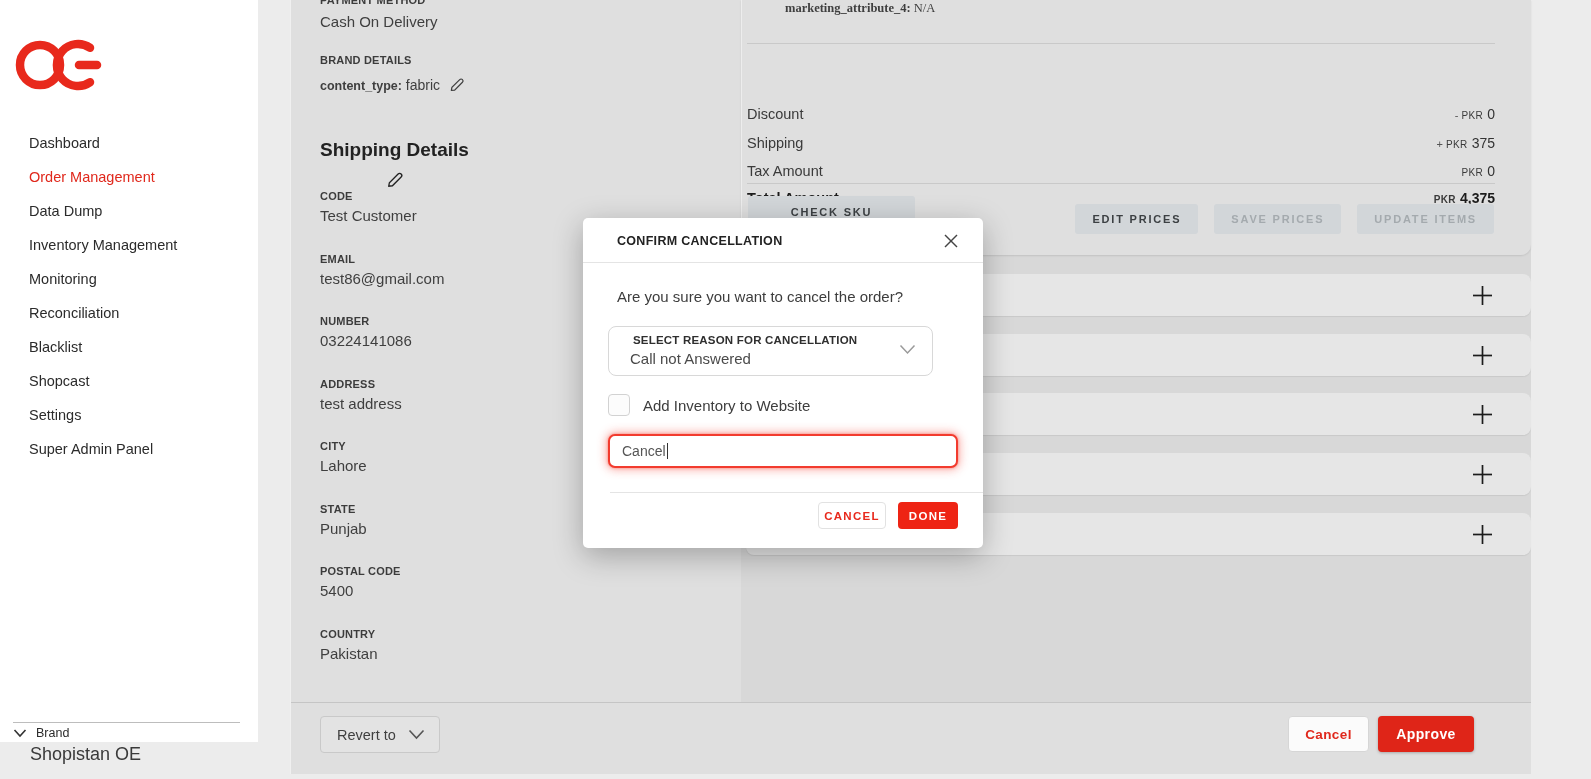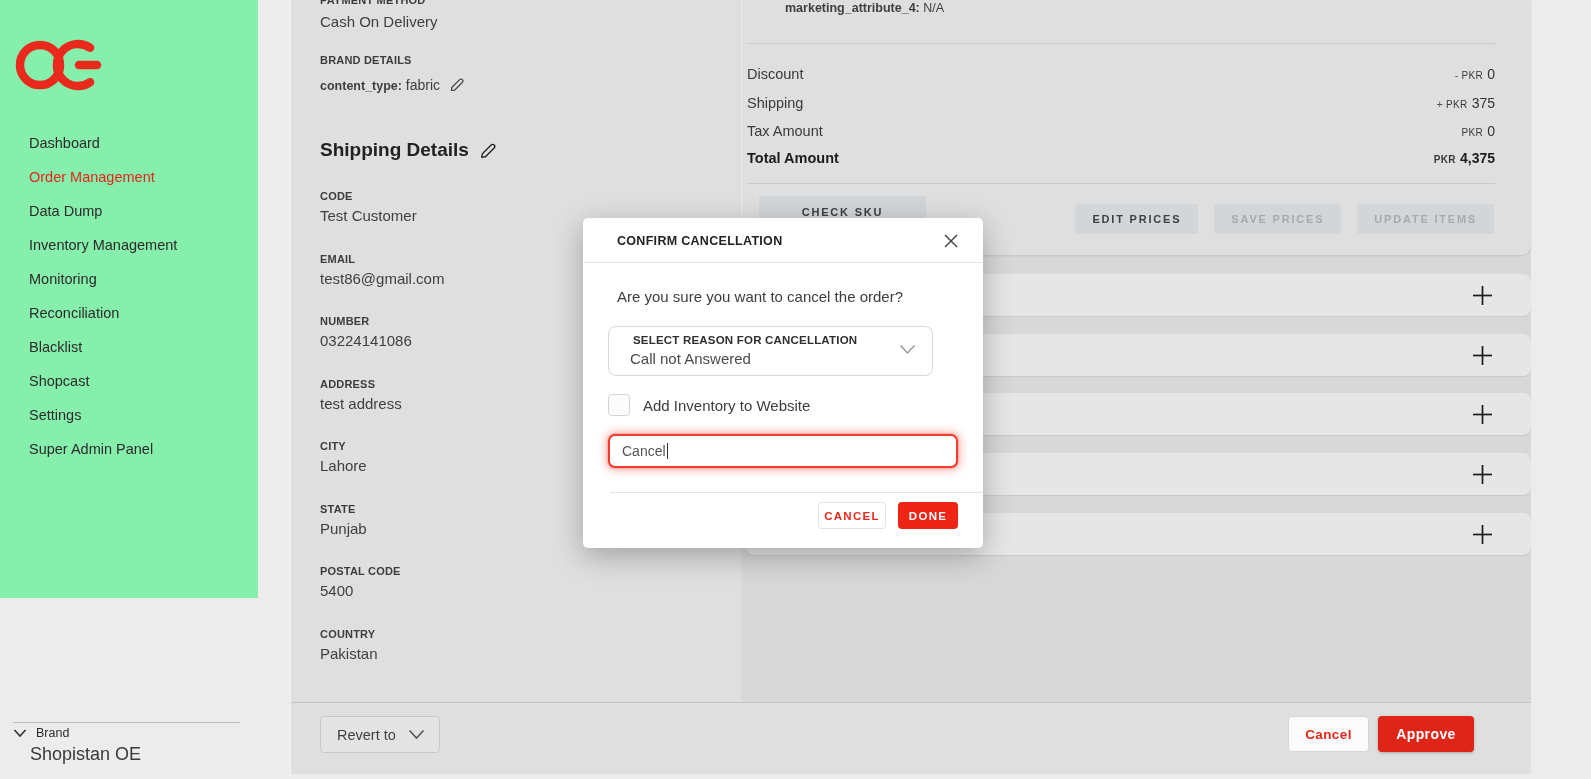--- a/index.html
+++ b/index.html
@@ -1,62 +1,62 @@
 <!DOCTYPE html>
 <html><head>
 <meta charset="utf-8">
 <style>
   * { margin:0; padding:0; box-sizing:border-box; }
   html,body { width:1591px; height:779px; overflow:hidden; }
   body { font-family:"Liberation Sans", sans-serif; background:#ececec; color:#3a3a3a; }
   .stage { position:relative; width:1591px; height:779px; overflow:hidden; }
 
   
-  .sidebar { position:absolute; left:0; top:0; width:258px; height:598px; background:#86efac; }
+  .sidebar { position:absolute; left:0; top:0; width:258px; height:742px; background:#ffffff; }
   .logo { position:absolute; left:13px; top:34px; }
   .nav { position:absolute; left:0; top:126px; width:100%; list-style:none; }
   .nav li { padding:9px 10px 9px 29px; font-size:14.5px; color:#2b2b2b; cursor:pointer; }
   .nav li.active { color:#e0281c; }
   .side-divider { position:absolute; left:13px; right:18px; top:722px; border-top:1px solid #bdbdbd; }
   .brand-row { position:absolute; left:13px; top:726px; display:flex; align-items:center; gap:9px; }
   .brand-label { font-size:12.5px; font-weight:400; color:#2b2b2b; }
   .brand-value { position:absolute; left:30px; top:744px; font-size:18px; color:#3a3a3a; }
 
   
   .main { position:absolute; left:290px; top:0; width:1240px; height:774px; background:#dfdfdf; border-left:1px solid #f0f0f0; }
 
   
   .lbl { font-size:11px; font-weight:700; color:#3c3c3c; letter-spacing:.2px; }
   .val { font-size:15px; color:#3f3f3f; }
   .pm-label { position:absolute; left:29px; top:-6px; }
   .pm-value { position:absolute; left:29px; top:13px; }
   .bd-label { position:absolute; left:29px; top:54px; }
   .bd-row { position:absolute; left:29px; top:76px; font-size:14px; color:#3f3f3f; display:flex; align-items:center; gap:8px; }
   .bd-row b { font-size:12.5px; }
-  .ship-head { position:absolute; left:29px; top:139px; display:flex; align-items:center; gap:9px; font-size:19px; font-weight:700; color:#222; }
+  .ship-head { position:absolute; left:29px; top:139px; display:flex; align-items:center; gap:9px; font-size:19px; font-weight:700; color:#222;flex-direction:column; }
   .field { position:absolute; left:29px; }
   .field .lbl { display:block; margin-bottom:5px; }
 
   
   .right-sec { position:absolute; left:450px; top:0; width:790px; height:702px; background:#d8d8d8; }
   .sum-card { position:absolute; left:0; top:0; width:790px; height:255px; background:#dfdfdf; border-left:1px solid #ededed; border-radius:0 0 10px 10px; box-shadow:0 1px 2px rgba(0,0,0,.10); }
-  .attr-line { position:absolute; left:43px; top:1px; font-size:12.5px; color:#3f3f3f; }
+  .attr-line { position:absolute; left:43px; top:1px; font-size:12.5px; color:#3f3f3f;font-family:Liberation Serif, serif; }
   .attr-line b { font-weight:700; }
   .sum-div1 { position:absolute; left:5px; width:748px; top:43px; border-top:1px solid #c9c9c9; }
   .sum-div2 { position:absolute; left:5px; width:748px; top:183px; border-top:1px solid #c9c9c9; }
   .sum-row { position:absolute; left:5px; width:748px; display:flex; justify-content:space-between; align-items:baseline; }
-  .sum-row .s-label { font-size:14.5px; color:#3a3a3a; }
+  .sum-row .s-label { font-size:14.5px; color:#3a3a3a;margin-top:40px; }
   .sum-row .s-val { font-size:14px; color:#333; }
   .sum-row .pfx { font-size:11px; color:#555; margin-right:3px; }
   .sum-row .cur { font-size:10px; letter-spacing:.4px; margin-right:4px; color:#3a3a3a; }
   .sum-row.total .s-label, .sum-row.total .s-val { font-weight:700; color:#1c1c1c; }
 
   .gbtn { background:#d2d6d9; border:none; border-radius:3px; font-family:inherit; font-size:11px; font-weight:700; letter-spacing:1.8px; color:#3c4043; cursor:pointer; }
   .gbtn.disabled { color:#a4aaae; cursor:default; }
-  .check-sku { position:absolute; left:17px; top:196px; width:167px; height:32px; }
+  .check-sku { position:absolute; left:6px; top:196px; width:167px; height:32px; }
   .actions { position:absolute; right:37px; top:204px; display:flex; gap:16px; }
   .actions .gbtn { height:30px; padding:0 17px; }
 
   .acc-row { position:absolute; left:5px; width:785px; height:42px; background:#e6e6e6; border-radius:8px; box-shadow:0 1px 1px rgba(0,0,0,.07); display:flex; align-items:center; justify-content:flex-end; padding-right:38px; cursor:pointer; }
 
   
   .bottom-bar { position:absolute; left:0; top:702px; width:1240px; height:72px; background:#dfdfdf; border-top:1px solid #c5c5c5; }
   .revert-btn { position:absolute; left:29px; top:13px; height:37px; padding:0 14px 0 16px; background:#e3e3e3; border:1px solid #c9c9c9; border-radius:4px; display:flex; align-items:center; gap:12px; font-family:inherit; font-size:14.5px; color:#3f3f3f; cursor:pointer; }
   .foot-cancel { position:absolute; left:997px; top:13px; width:81px; height:36px; background:#fbfbfb; border:1px solid #d6d6d6; border-radius:4px; font-family:inherit; font-size:13.5px; font-weight:700; letter-spacing:.4px; color:#e0281c; cursor:pointer; }
   .foot-approve { position:absolute; left:1087px; top:13px; width:96px; height:36px; background:#df2518; border:none; border-radius:4px; font-family:inherit; font-size:14px; font-weight:700; letter-spacing:.4px; color:#fff; cursor:pointer; box-shadow:0 1px 3px rgba(0,0,0,.25); }

